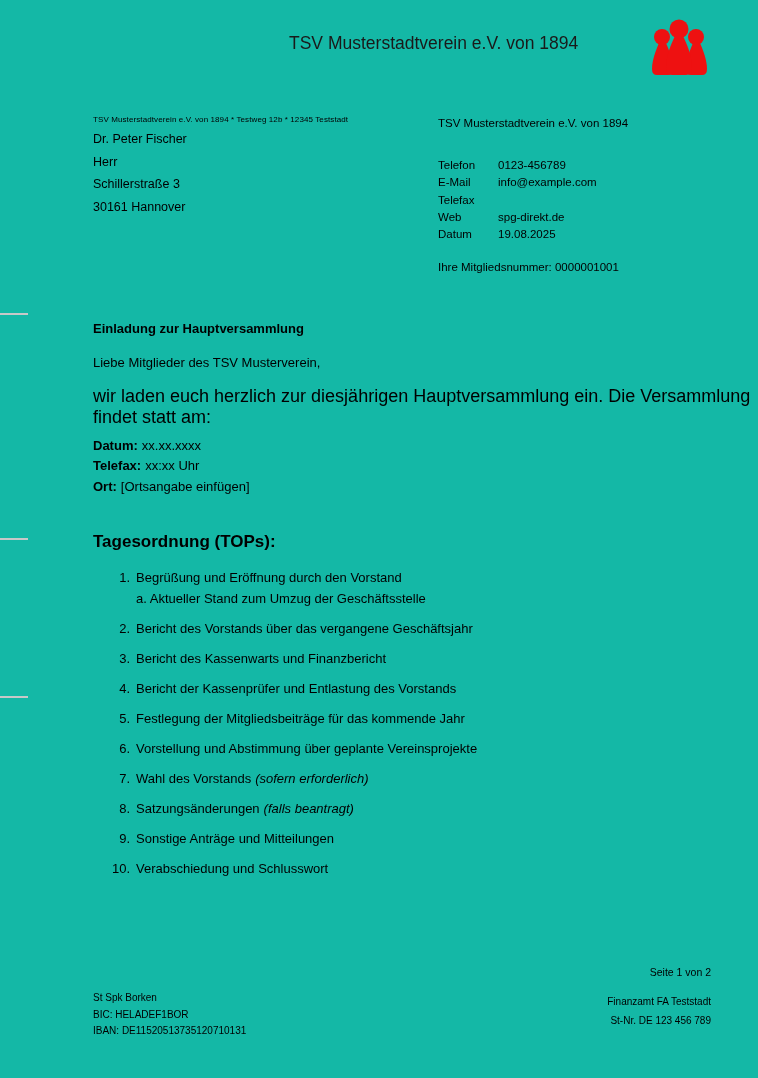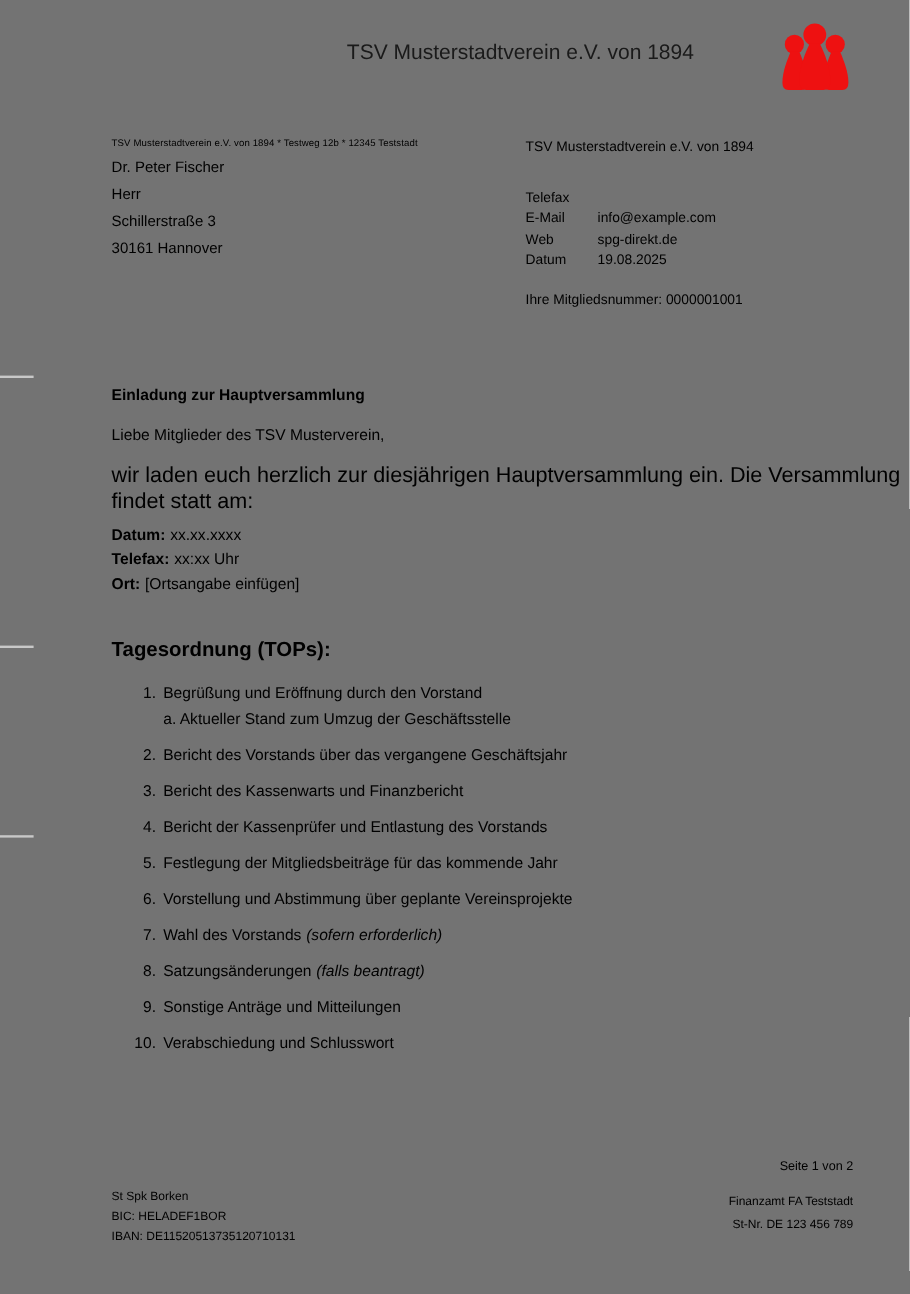--- a/index.html
+++ b/index.html
@@ -1,20 +1,20 @@
 <!DOCTYPE html>
 <html><head>
 <meta charset="utf-8">
 <style>
   html, body { margin: 0; padding: 0; background: #ffffff; }
   .page {
     position: relative;
     width: 758px;
     height: 1078px;
-    background: #737373;
+    background: #14b8a6;
     color: #000000;
     font-family: "Liberation Sans", sans-serif;
     overflow: hidden;
   }
 
   
   .doc-title {
     position: absolute;
     left: 289px;
     top: 33px;
@@ -99,26 +99,30 @@
     <div class="sender-line">TSV Musterstadtverein e.V. von 1894 * Testweg 12b * 12345 Teststadt</div>
     <div class="addr-line">Dr. Peter Fischer</div>
     <div class="addr-line">Herr</div>
     <div class="addr-line">Schillerstraße 3</div>
     <div class="addr-line">30161 Hannover</div>
   </div>
 
   <div class="info-block">
     <div class="info-org">TSV Musterstadtverein e.V. von 1894</div>
     <div class="info-row">
+      <span class="info-label">Telefon</span>
+      <span class="info-value">0123-456789</span>
+    </div>
+    <div class="info-row">
+      <span class="info-label">E-Mail</span>
+      <span class="info-value">info@example.com</span>
+    </div>
+    <div class="info-row">
       <span class="info-label">Telefax</span>
       <span class="info-value"></span>
-    </div>
-    <div class="info-row">
-      <span class="info-label">E-Mail</span>
-      <span class="info-value">info@example.com</span>
     </div>
     <div class="info-row">
       <span class="info-label">Web</span>
       <span class="info-value">spg-direkt.de</span>
     </div>
     <div class="info-row">
       <span class="info-label">Datum</span>
       <span class="info-value">19.08.2025</span>
     </div>
     <div class="info-member">Ihre Mitgliedsnummer: 0000001001</div>

